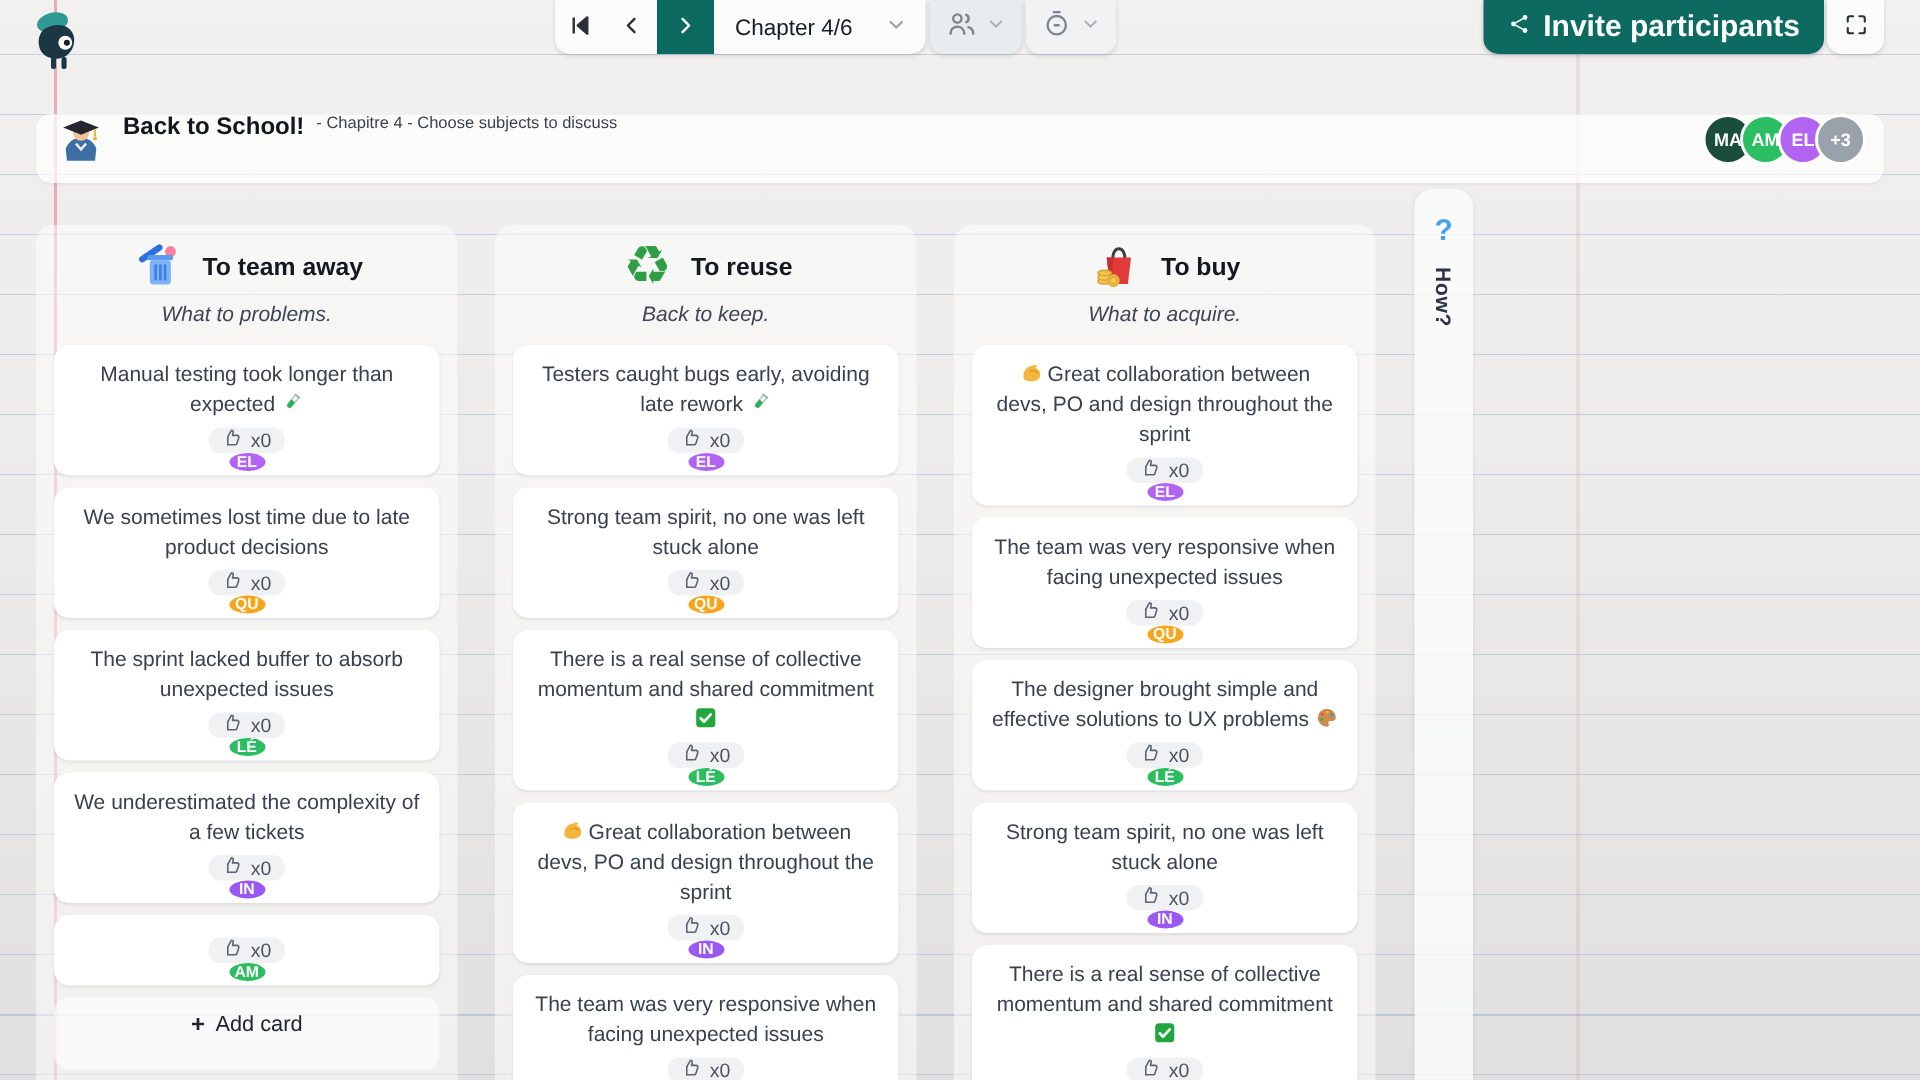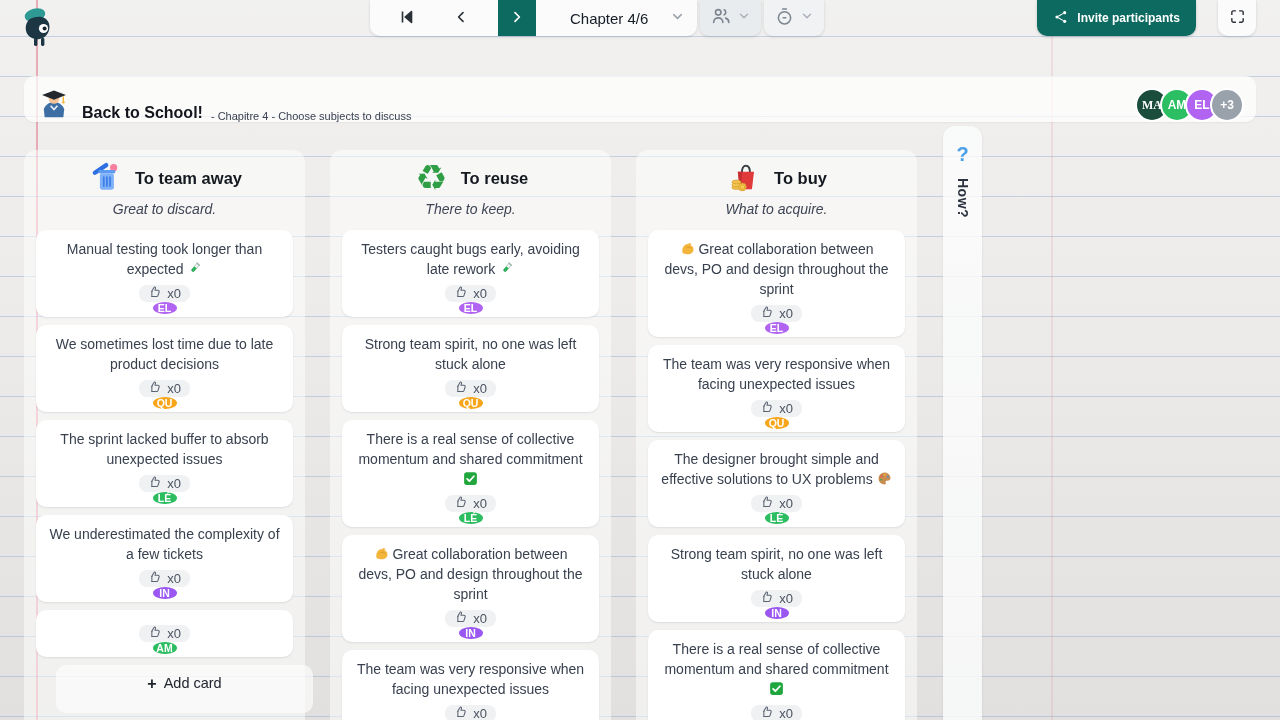--- a/index.html
+++ b/index.html
@@ -5,49 +5,49 @@
   html,body{margin:0;padding:0;}
   body{font-family:"Liberation Sans","DejaVu Sans",sans-serif;-webkit-font-smoothing:antialiased;}
   .stage{position:relative;width:1280px;height:720px;overflow:hidden;
     background-color:#edecea;
     background-image:
       linear-gradient(90deg,transparent 0 36px,rgba(224,104,128,.50) 36px 38px,transparent 38px),
       linear-gradient(90deg,transparent 0 1051px,rgba(224,120,145,.16) 1051px 1053px,transparent 1053px),
       repeating-linear-gradient(180deg,transparent 0 36px,rgba(122,158,205,.38) 36px 37px,transparent 37px 40px),
       linear-gradient(180deg,rgba(255,255,255,.25) 0,rgba(0,0,0,0) 40%,rgba(0,0,0,.05) 100%);
   }
-  button{font-family:inherit;border:none;background:none;cursor:pointer;padding:0;margin-left:20px;}
+  button{font-family:inherit;border:none;background:none;cursor:pointer;padding:0;}
   
   .mascot{position:absolute;left:20px;top:4px;width:38px;height:48px;}
   .toolbar{position:absolute;left:370px;top:0;height:36px;display:flex;gap:3px;}
   .seg{display:flex;align-items:center;height:36px;box-shadow:0 1px 3px rgba(20,30,40,.14);}
   .seg-main{background:#fafbfa;border-radius:0 0 10px 10px;overflow:hidden;}
   .tb-btn{width:34px;height:36px;display:flex;align-items:center;justify-content:center;}
   .tb-next{width:38px;background:#0d6a60;}
   .chapter-btn{display:flex;align-items:center;height:36px;padding:0 12px 0 14px;gap:22px;}
   .chapter-lbl{font-size:15px;font-weight:500;color:#171d27;}
   .seg-people{background:#e9ecee;border-radius:0 0 9px 9px;padding:0 10px;gap:5px;}
   .seg-timer{background:#f0f2f4;border-radius:0 0 9px 9px;padding:0 10px;gap:5px;}
   .top-right{position:absolute;right:24px;top:0;height:36px;display:flex;gap:2px;}
   .invite{display:flex;align-items:center;gap:8px;background:#0d6a60;color:#fff;
-    border-radius:0 0 10px 10px;padding:0 16px;font-size:12px;font-weight:700;
+    border-radius:0 0 10px 10px;padding:0 16px;font-size:20px;font-weight:700;
     box-shadow:0 1px 3px rgba(20,30,40,.2);}
   .fs-btn{width:38px;height:36px;background:#fafbfa;border-radius:0 0 10px 10px;
     display:flex;align-items:center;justify-content:center;box-shadow:0 1px 3px rgba(20,30,40,.14);}
   
   .header-bar{position:absolute;left:24px;top:76px;width:1232px;height:46px;
     background:rgba(255,255,255,.72);border-radius:10px;box-shadow:0 1px 2px rgba(0,0,0,.05);
-    display:flex;align-items:flex-end;padding:0 12px;box-sizing:border-box;}
+    display:flex;align-items:flex-start;padding:0 12px;box-sizing:border-box;}
   .grad{width:36px;height:36px;display:flex;align-items:center;justify-content:center;margin-right:10px;}
   .retro-title{font-size:16px;font-weight:800;color:#13161d;margin-right:8px;white-space:nowrap;}
   .retro-sub{font-size:11px;color:#3a4150;white-space:nowrap;}
   .avatars{margin-left:auto;display:flex;align-items:center;}
   .avatar{width:30px;height:30px;border-radius:50%;border:2.5px solid #fff;margin-left:-9px;
     display:flex;align-items:center;justify-content:center;color:#fff;font-size:12px;font-weight:700;box-sizing:content-box;}
-  .avatar:first-child{margin-left:14px;font-family:Liberation Serif, serif;}
+  .avatar:first-child{margin-left:14px;}
   
   .board{position:absolute;left:24px;top:150px;display:flex;gap:25px;}
   .column{width:281px;height:640px;background:rgba(255,255,255,.5);border-radius:12px;
     padding:8px 12px 0;box-sizing:border-box;}
   .col-head{display:flex;align-items:center;justify-content:center;gap:10px;height:40px;}
   .col-icon{width:38px;height:38px;display:flex;align-items:center;justify-content:center;}
   .recycle-glyph{font-family:"DejaVu Sans",sans-serif;font-size:36px;line-height:36px;color:#2f9e44;font-weight:700;}
   .col-title{font-size:16.5px;font-weight:800;color:#14181f;}
   .col-sub{text-align:center;font-style:italic;font-size:14px;color:#3e4554;margin:3px 0 13px;}
   .card{background:#fff;border-radius:10px;padding:9px 13px 8px;margin-bottom:8px;
@@ -202,21 +202,21 @@
             <svg width="36" height="36" viewBox="0 0 40 40">
               <circle cx="28.5" cy="8.5" r="4" fill="#f77fa0"></circle>
               <rect x="4" y="7.5" width="20" height="4.8" rx="2.4" fill="#2f6fe4" transform="rotate(-34 14 10)"></rect>
               <rect x="11.5" y="11.2" width="19" height="3.8" rx="1.9" fill="#5d9bf2"></rect>
               <rect x="13.2" y="15" width="15.6" height="18" rx="2.6" fill="#7fb1f7"></rect>
               <path d="M17.5 19v10M21 19v10M24.5 19v10" stroke="#3f7fe8" stroke-width="2" stroke-linecap="round"></path>
             </svg>
           </span>
       <span class="col-title">To team away</span>
     </div>
-    <div class="col-sub">Great to discard.</div>
+    <div class="col-sub">What to problems.</div>
     <div class="cards">
   <article class="card">
     <div class="card-text">Manual testing took longer than expected <span><svg class="em" viewBox="0 0 20 20">
                   <g transform="rotate(40 10 10)">
                     <path d="M8 2.6h4v10.4a2 2 0 0 1-4 0z" fill="#eef7f2" stroke="#9fb6ad" stroke-width="1"></path>
                     <path d="M8 8h4v5a2 2 0 0 1-4 0z" fill="#27b355"></path>
                     <rect x="6.8" y="1.4" width="6.4" height="1.8" rx="0.9" fill="#9fb6ad"></rect>
                   </g>
                 </svg></span></div>
     <div class="card-foot">
@@ -292,21 +292,21 @@
         </div>
   </section>
 
   <section class="column">
     <div class="col-head">
       <span class="col-icon">
             <span class="recycle-glyph">♻</span>
           </span>
       <span class="col-title">To reuse</span>
     </div>
-    <div class="col-sub">There to keep.</div>
+    <div class="col-sub">Back to keep.</div>
     <div class="cards">
   <article class="card">
     <div class="card-text">Testers caught bugs early, avoiding late rework <span><svg class="em" viewBox="0 0 20 20">
                   <g transform="rotate(40 10 10)">
                     <path d="M8 2.6h4v10.4a2 2 0 0 1-4 0z" fill="#eef7f2" stroke="#9fb6ad" stroke-width="1"></path>
                     <path d="M8 8h4v5a2 2 0 0 1-4 0z" fill="#27b355"></path>
                     <rect x="6.8" y="1.4" width="6.4" height="1.8" rx="0.9" fill="#9fb6ad"></rect>
                   </g>
                 </svg></span></div>
     <div class="card-foot">

